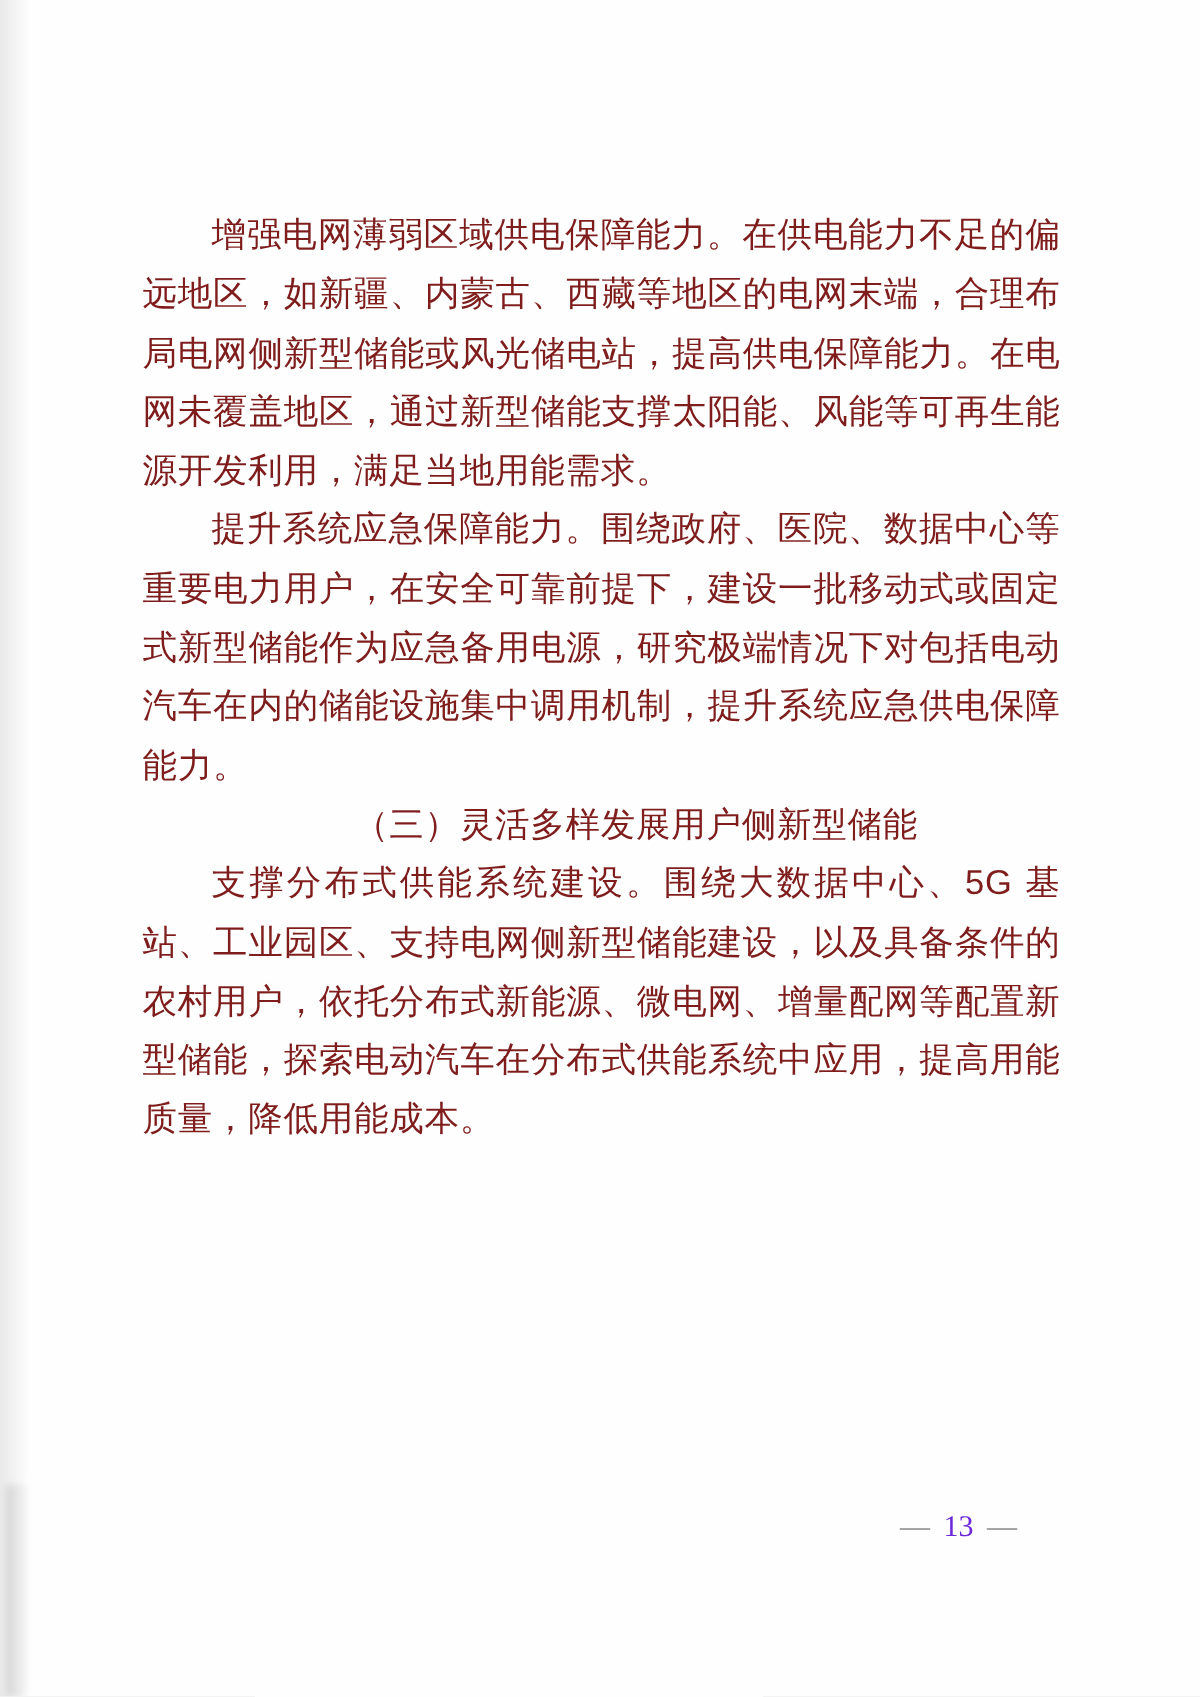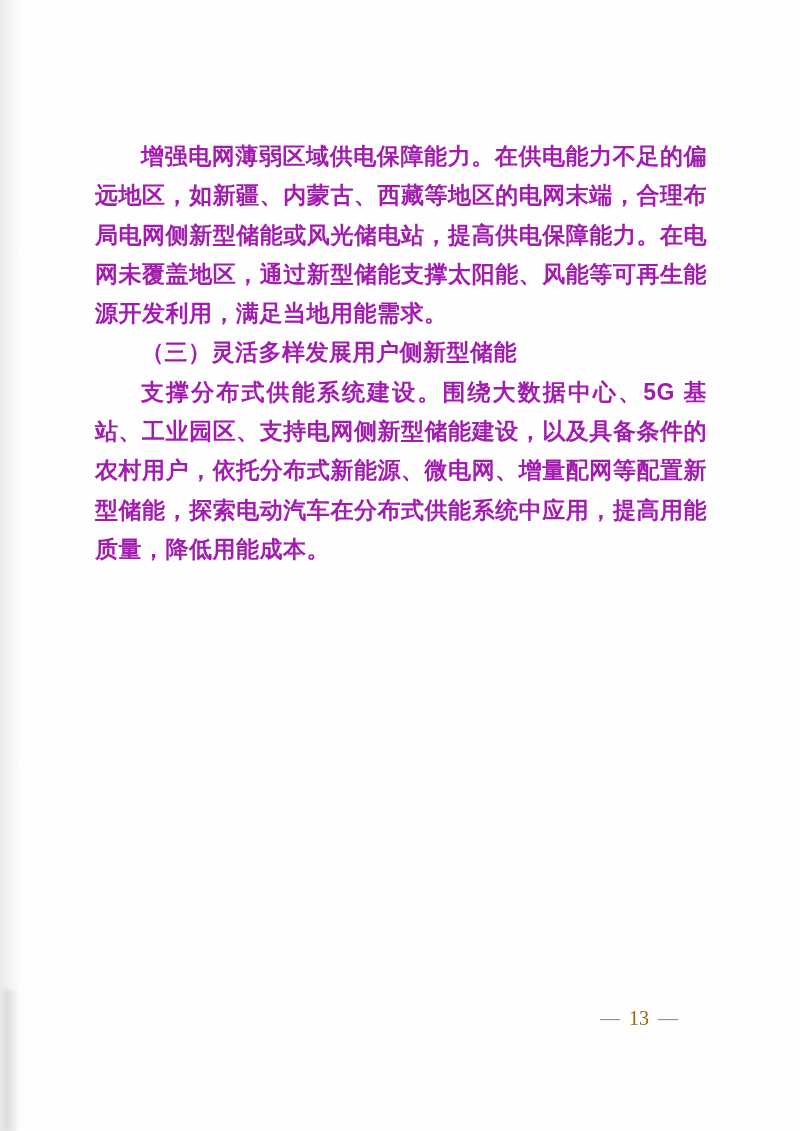--- a/index.html
+++ b/index.html
@@ -34,34 +34,34 @@
     height: 141px;
     background: linear-gradient(to right, rgba(120,120,120,0.22), rgba(255,255,255,0));
     filter: blur(2px);
     pointer-events: none;
   }
   .doc-body {
     position: absolute;
     left: 95px;
     top: 137px;
     width: 612px;
-    color: #a21caf;
+    color: #7f1d1d;
     font-size: 23px;
     line-height: 39.3px;
-    font-weight: 700;
+    font-weight: 400;
     letter-spacing: 0.5px;
     text-align: justify;
   }
   .doc-body p {
     margin: 0;
     padding: 0;
     text-indent: 46px;
   }
   .doc-body p.heading {
-    text-align: left;
+    text-align: center;
   }
   
   .doc-body p:after {
     content: "";
     display: inline-block;
     width: 0;
   }
   .page-footer {
     position: absolute;
     top: 1005px;
@@ -70,33 +70,34 @@
     font-size: 20px;
     line-height: 26px;
     color: #333333;
     white-space: nowrap;
   }
   .page-footer .dash {
     color: #8a8a8a;
     padding: 0 4px;
   }
   .page-footer .num {
-    color: #a16207;
+    color: #6d28d9;
     padding: 0 5px;
   }
 </style>
 </head>
 <body>
 
 <div class="page">
   <div class="scan-edge"></div>
   <div class="scan-edge-bottom"></div>
 
   <div class="doc-body" id="doc-body">
       <p class="para">增强电网薄弱区域供电保障能力。在供电能力不足的偏远地区，如新疆、内蒙古、西藏等地区的电网末端，合理布局电网侧新型储能或风光储电站，提高供电保障能力。在电网未覆盖地区，通过新型储能支撑太阳能、风能等可再生能源开发利用，满足当地用能需求。</p>
+      <p class="para">提升系统应急保障能力。围绕政府、医院、数据中心等重要电力用户，在安全可靠前提下，建设一批移动式或固定式新型储能作为应急备用电源，研究极端情况下对包括电动汽车在内的储能设施集中调用机制，提升系统应急供电保障能力。</p>
       <p class="heading">（三）灵活多样发展用户侧新型储能</p>
       <p class="para">支撑分布式供能系统建设。围绕大数据中心、5G 基站、工业园区、支持电网侧新型储能建设，以及具备条件的农村用户，依托分布式新能源、微电网、增量配网等配置新型储能，探索电动汽车在分布式供能系统中应用，提高用能质量，降低用能成本。</p>
     </div>
 
   <div class="page-footer">
     <span class="dash">—</span><span class="num">13</span><span class="dash">—</span>
   </div>
 </div>
 
 </body></html>

